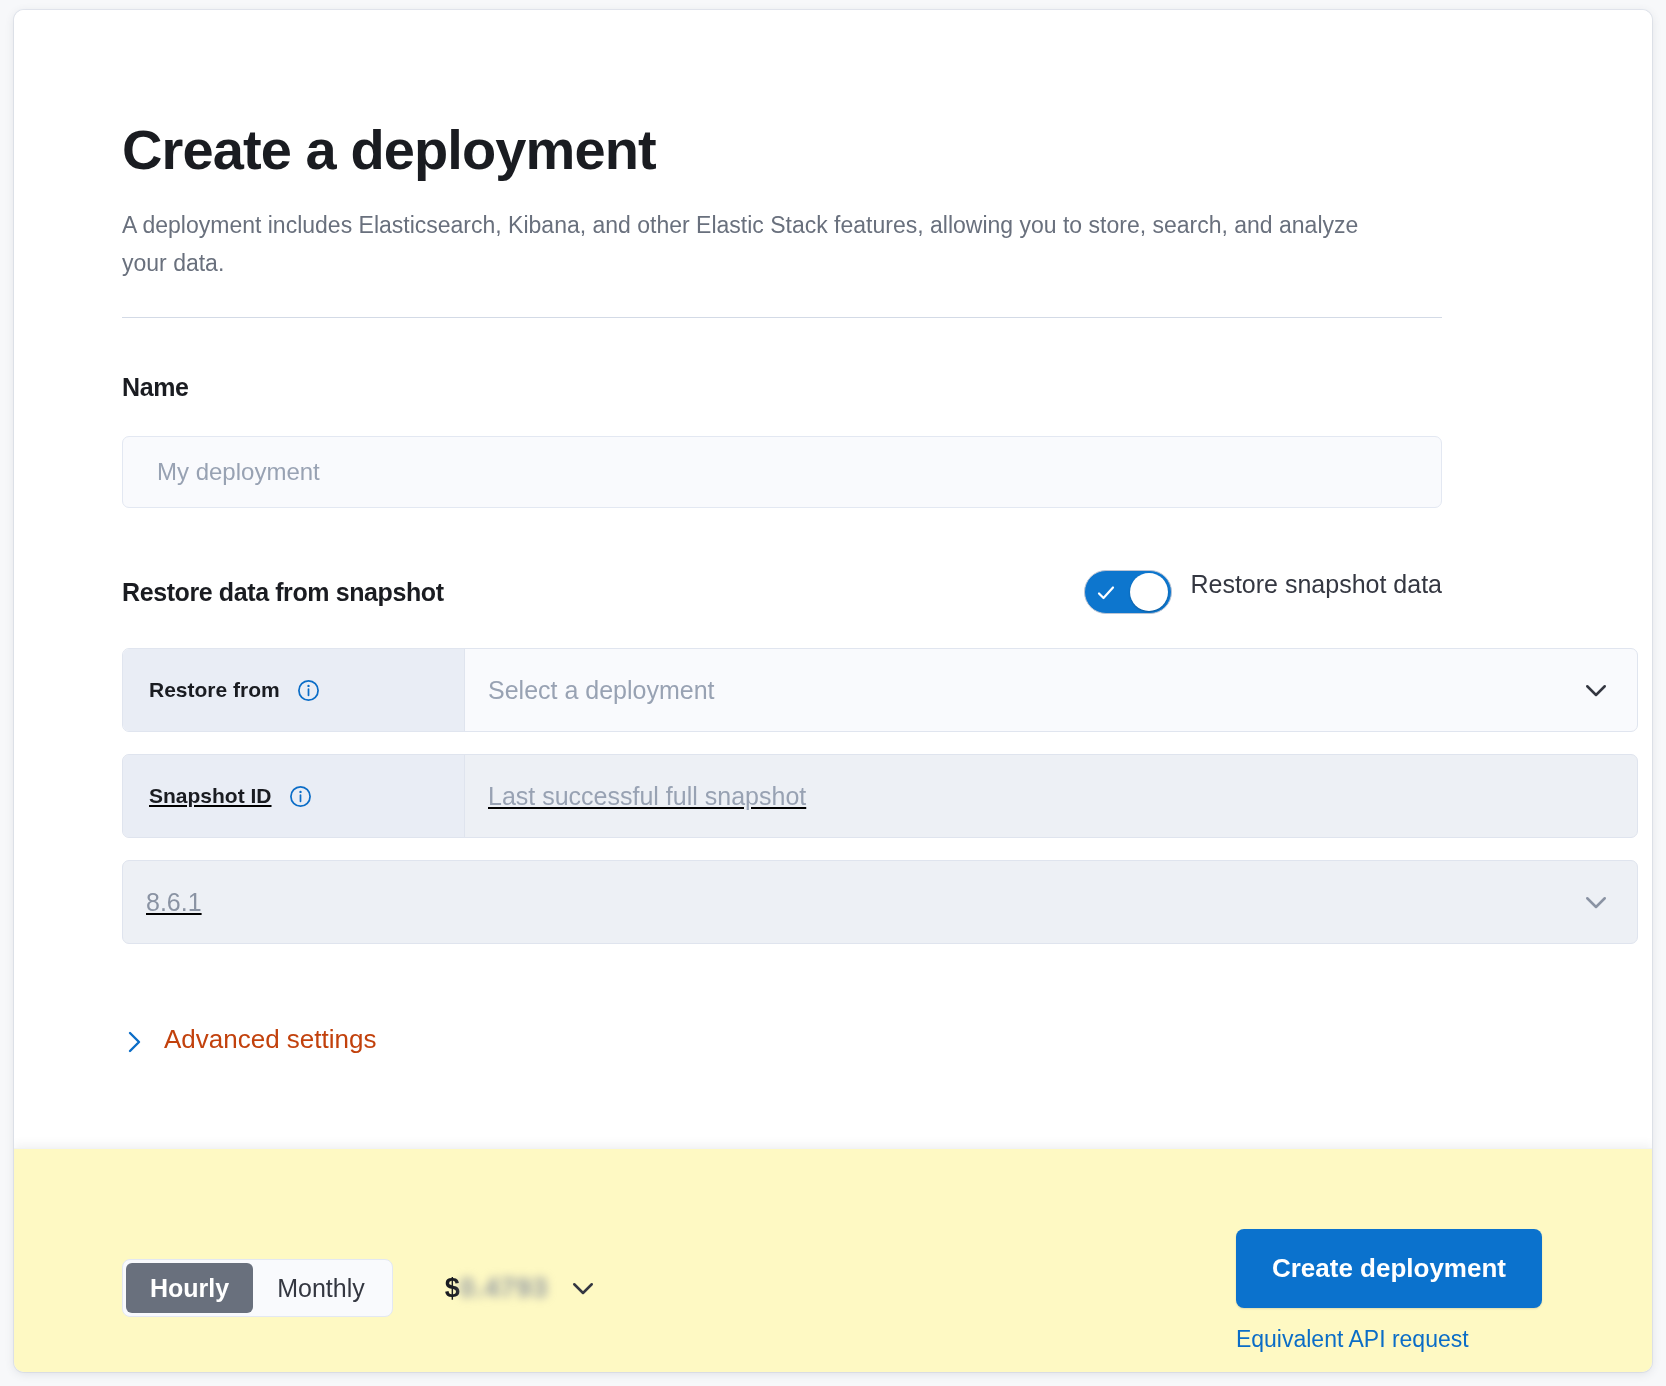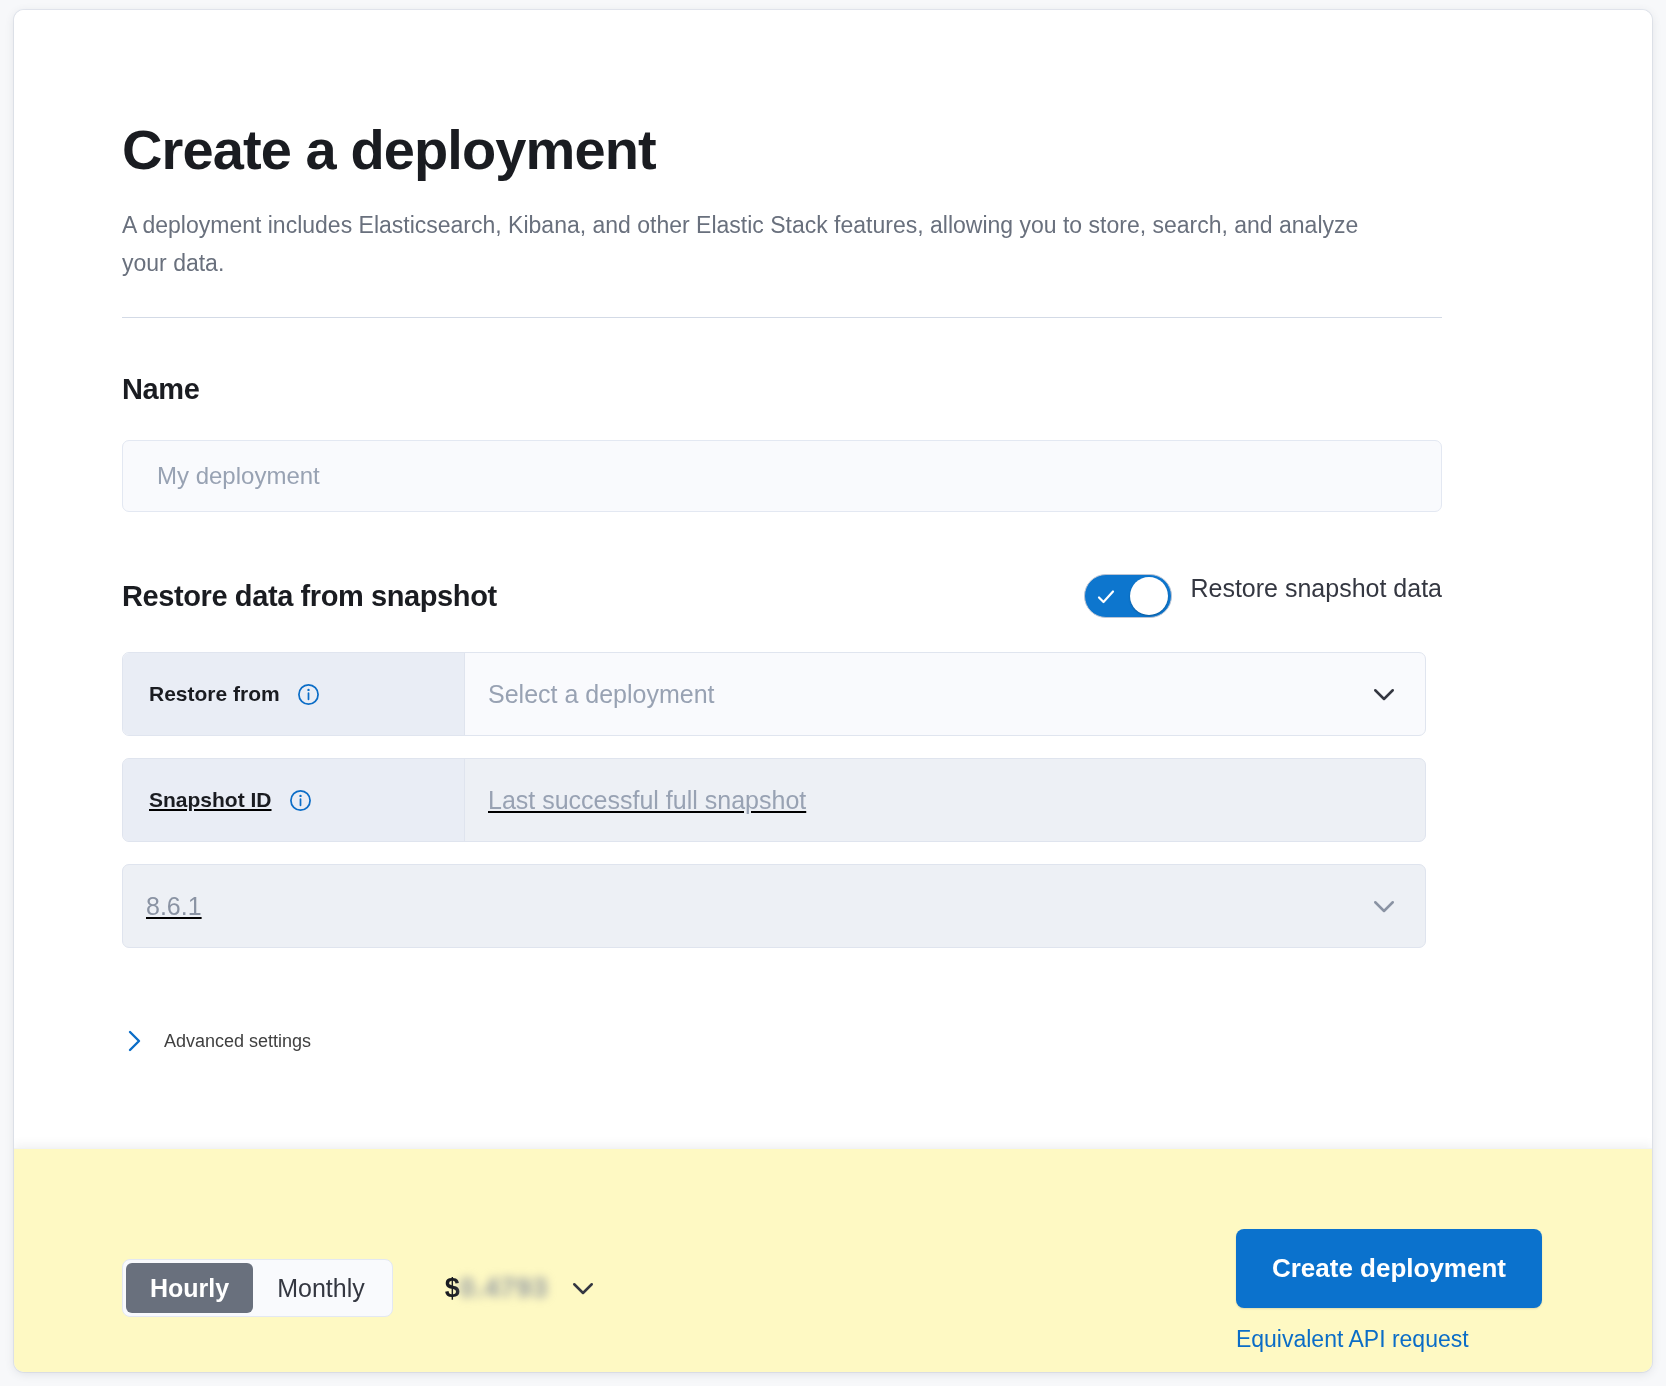--- a/index.html
+++ b/index.html
@@ -53,21 +53,21 @@
   }
 
   .hr {
     margin-top: 35px;
     width: 1320px;
     height: 1px;
     background: #d3dae6;
   }
 
   .section-title {
-    font-size: 29px;
+    font-size: 25px;
     font-weight: 700;
     letter-spacing: -0.4px;
     color: #1a1c21;
   }
 
   
   .name-block { margin-top: 55px; }
 
   .text-input {
     margin-top: 34px;
@@ -130,21 +130,21 @@
     font-size: 25px;
     color: #343741;
     white-space: nowrap;
   }
 
   
   .rows { margin-top: 34px; }
 
   .form-row {
     display: flex;
-    width: 1304px;
+    width: 1516px;
     height: 84px;
     border-radius: 7px;
     overflow: hidden;
     border: 1px solid #e0e5ef;
     margin-bottom: 22px;
     background: #f9fafd;
   }
 
   .form-row.disabled { background: #edf0f5; border-color: #dfe4ee; text-decoration: underline; }
 
@@ -174,24 +174,24 @@
   }
   .row-value.muted { color: #98a2b3; }
   .row-value.dim { color: #8a93a3; }
 
   .chev { width: 30px; height: 30px; flex: none; }
 
   
   .advanced {
     margin-top: 58px;
     display: inline-flex;
-    align-items: center;
+    align-items: flex-end;
     gap: 18px;
-    color: #404040;
-    font-size: 18px;
+    color: #c2410c;
+    font-size: 26px;
     cursor: pointer;
   }
   .advanced .chev-right { width: 24px; height: 26px; }
 
   
   .footer {
     position: absolute;
     left: 0;
     top: 1138px;
     right: 0;

